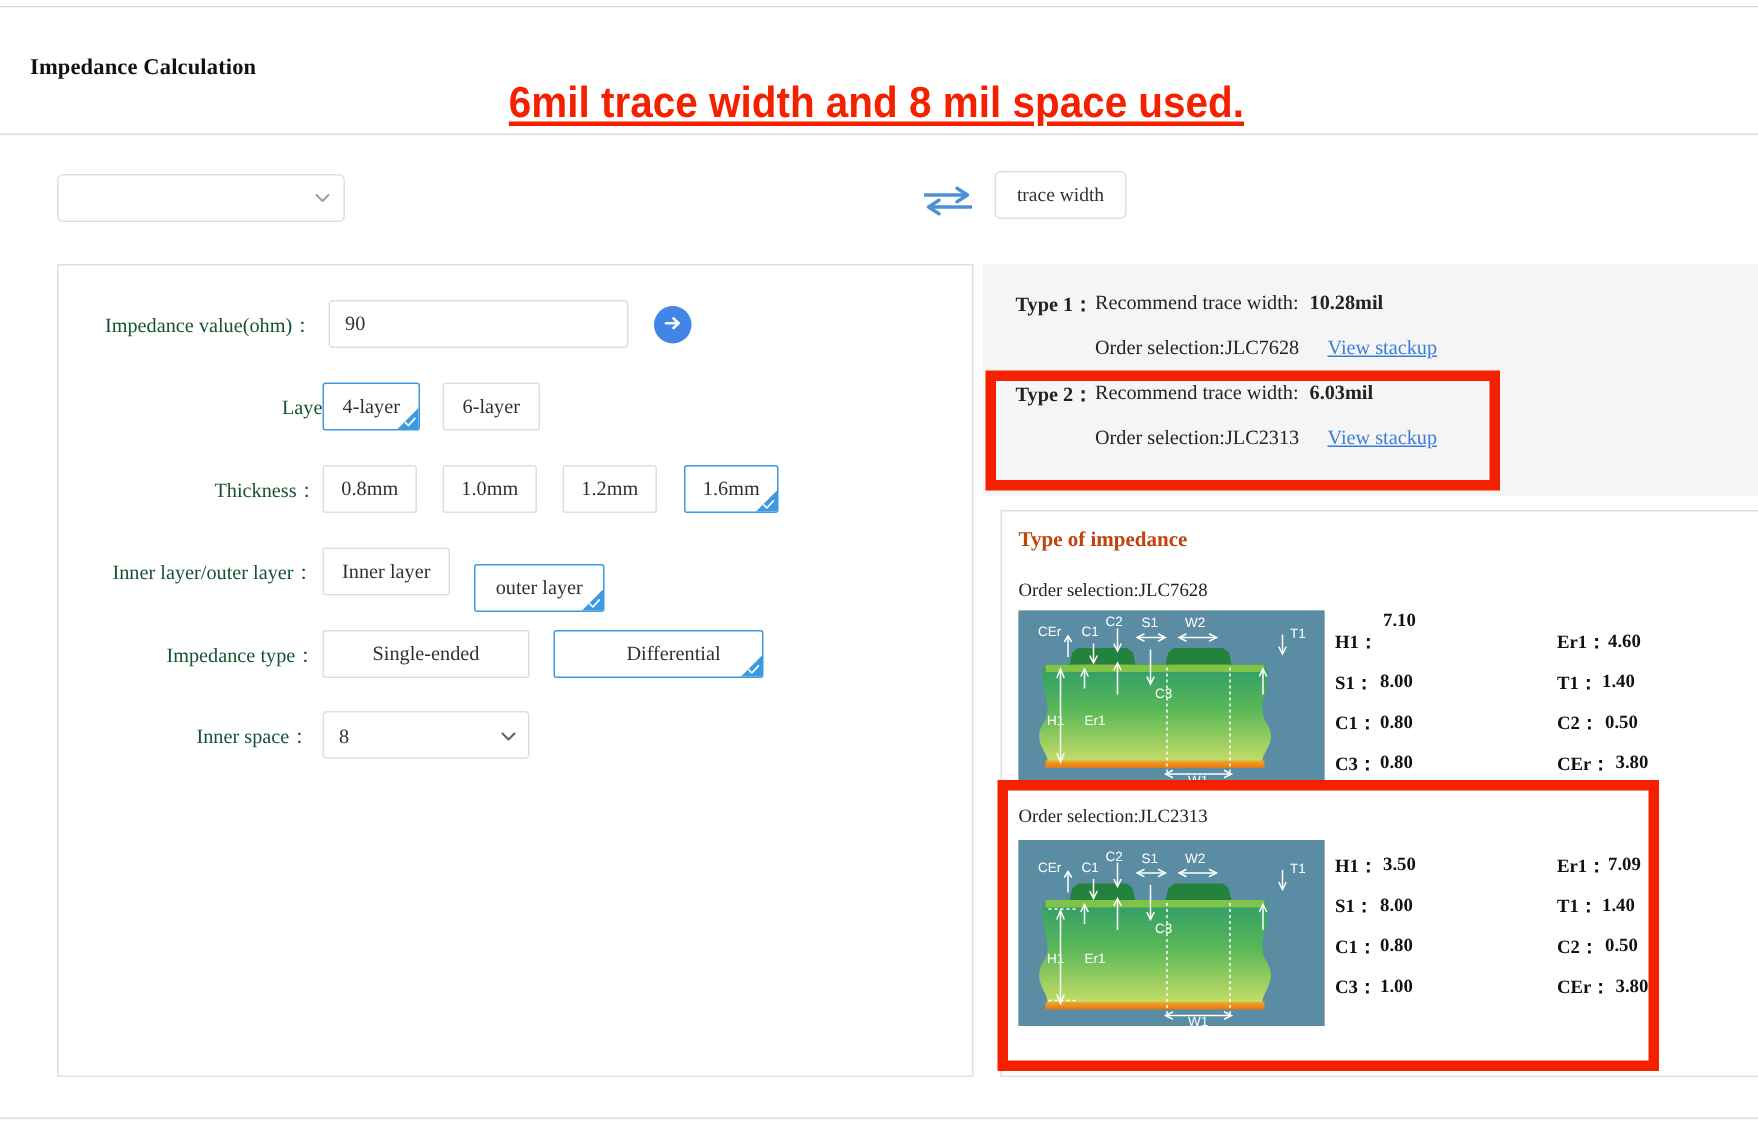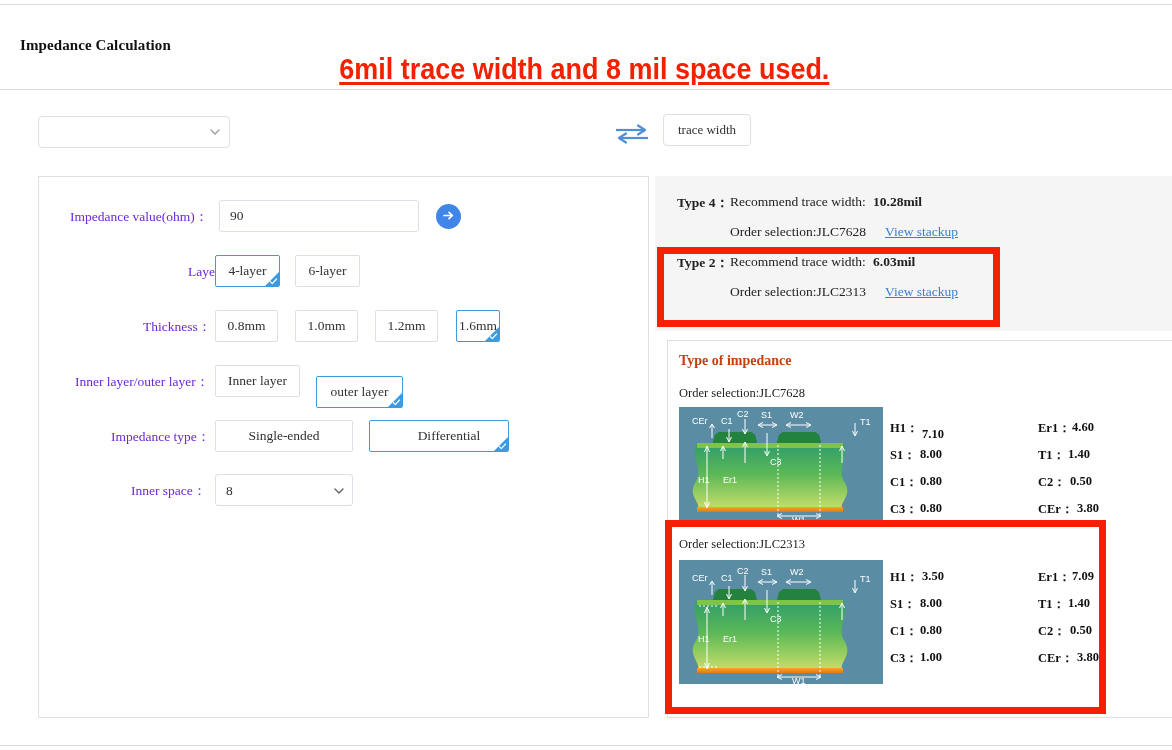--- a/index.html
+++ b/index.html
@@ -75,21 +75,21 @@
 
   
   .form-panel {
     position:absolute; left:38px; top:176px;
     width:611px; height:542px;
     border:1px solid #e0e0e0;
     background:#fff;
   }
   .lbl {
     position:absolute; top:8px; right:392px;
-    font-size:13.5px; color:#6d28d9;
+    font-size:13.5px; color:#14532d;
     white-space:nowrap;
     font-family:"Liberation Serif", serif;
   }
 
   .imp-input {
     position:absolute; left:219px; top:200px;
     width:200px; height:32px;
     border:1px solid #dcdfe6; border-radius:3px;
     background:#fff;
     font-family:"Liberation Serif", serif;
@@ -250,21 +250,21 @@
 <div class="lbl" style="top:318px; right:auto; left:143px;">Thickness：</div>
 <div class="chip" style="left:215px; top:310px; width:63px;">
   <span>0.8mm</span>
 </div>
 <div class="chip" style="left:295px; top:310px; width:63px;">
   <span>1.0mm</span>
 </div>
 <div class="chip" style="left:375px; top:310px; width:63px;">
   <span>1.2mm</span>
 </div>
-<div class="chip selected" style="left:456px; top:310px; width:44px;text-align:center;">
+<div class="chip selected" style="left:456px; top:310px; width:63px;text-align:center;">
   <span>1.6mm</span>
   <svg class="tick" viewBox="0 0 10 10">
       <path d="M1.5 5.2 L3.6 7.4 L8.4 2.2" stroke="#fff" stroke-width="1.3" fill="none" stroke-linecap="round" stroke-linejoin="round"></path>
     </svg>
 </div>
 
 <div class="lbl" style="top:373px; right:auto; left:75px;">Inner layer/outer layer：</div>
 <div class="chip" style="left:215px; top:365px; width:85px;">
   <span>Inner layer</span>
 </div>
@@ -292,21 +292,21 @@
 </select>
 <span class="space-caret">
   <svg width="14" height="14" viewBox="0 0 14 14">
       <path d="M3 5 L7 9 L11 5" fill="none" stroke="#606266" stroke-width="1.4" stroke-linecap="round" stroke-linejoin="round"></path>
     </svg>
 </span>
 
 <div class="recommend-panel">
 
   <div class="rec-block" style="top:18px;">
-    <span class="rec-line rec-type" style="position:absolute;left:22px;top:0;">Type 4：</span>
+    <span class="rec-line rec-type" style="position:absolute;left:22px;top:0;">Type 1：</span>
     <span class="rec-line" style="position:absolute;left:75px;top:0;">Recommend trace width: </span>
     <span class="rec-line rec-strong" style="position:absolute;left:218px;top:0;">10.28mil</span>
     <span class="rec-line" style="position:absolute;left:75px;top:30px;">Order selection:JLC7628</span>
     <span class="stack-link" style="position:absolute;left:230px;top:30px;">View stackup</span>
   </div>
 
   <div class="rec-block" style="top:78px;">
     <span class="rec-line rec-type" style="position:absolute;left:22px;top:0;">Type 2：</span>
     <span class="rec-line" style="position:absolute;left:75px;top:0;">Recommend trace width: </span>
     <span class="rec-line rec-strong" style="position:absolute;left:218px;top:0;">6.03mil</span>
@@ -400,21 +400,21 @@
         <text x="91" y="58">C3</text>
         <text x="19" y="76">H1</text>
         <text x="44" y="76">Er1</text>
         <text x="113" y="116">W1</text>
       </g>
     </svg>
   </div>
 
   <div class="params">
     <span class="param" style="left:222px; top:79px;">H1：</span>
-    <span class="param" style="left:254px; top:86px;">7.10</span>
+    <span class="param" style="left:254px; top:65px;">7.10</span>
     <span class="param" style="left:222px; top:106px;">S1：</span>
     <span class="param" style="left:252px; top:106px;">8.00</span>
     <span class="param" style="left:222px; top:133px;">C1：</span>
     <span class="param" style="left:252px; top:133px;">0.80</span>
     <span class="param" style="left:222px; top:160px;">C3：</span>
     <span class="param" style="left:252px; top:160px;">0.80</span>
 
     <span class="param" style="left:370px; top:79px;">Er1：</span>
     <span class="param" style="left:404px; top:79px;">4.60</span>
     <span class="param" style="left:370px; top:106px;">T1：</span>

